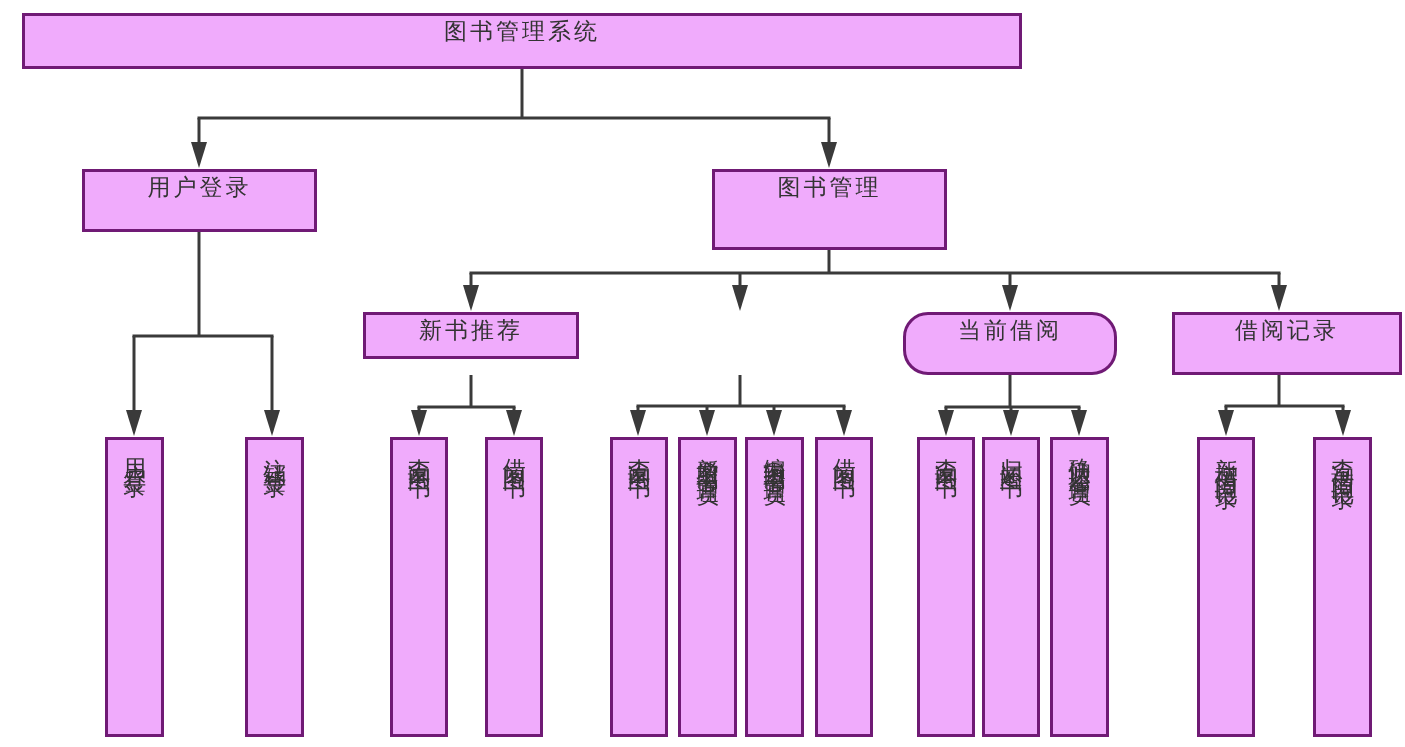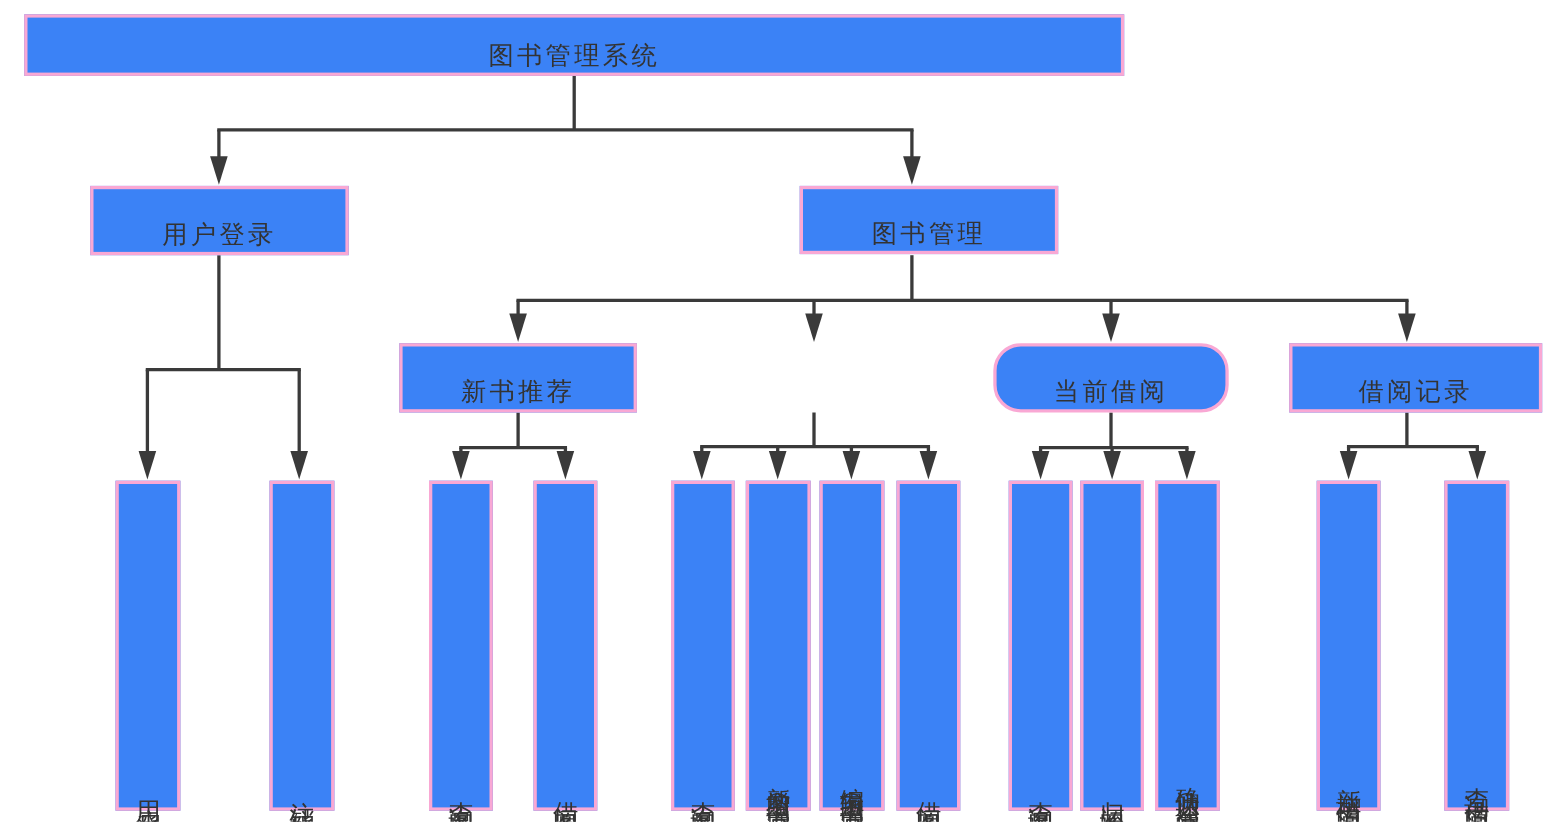--- a/index.html
+++ b/index.html
@@ -19,24 +19,24 @@
   }
   #connectors {
     position: absolute;
     left: 0; top: 0;
     width: 1405px;
     height: 747px;
   }
   .box {
     position: absolute;
     box-sizing: border-box;
-    border: 3px solid #f9a8d4;
-    background: #3b82f6;
+    border: 3px solid #701a75;
+    background: #f0abfc;
     display: flex;
-    align-items: flex-end;
+    align-items: flex-start;
     justify-content: center;
     color: #333333;
   }
   .hbox span {
     font-size: 23px;
     letter-spacing: 3px;
     color: #333333;
     white-space: nowrap;
   }
   .vbox span {
@@ -132,25 +132,25 @@
     <polygon points="1335,410 1351,410 1343,436"></polygon>
   </svg>
 
   <div class="box hbox" style="left:22px; top:13px; width:1000px; height:56px;">
     <span>图书管理系统</span>
   </div>
 
   <div class="box hbox" style="left:82px; top:169px; width:235px; height:63px;">
     <span>用户登录</span>
   </div>
-  <div class="box hbox" style="left:712px; top:169px; width:235px; height:62px;margin-left:15px;">
+  <div class="box hbox" style="left:712px; top:169px; width:235px; height:81px;">
     <span>图书管理</span>
   </div>
 
-  <div class="box hbox" style="left:363px; top:312px; width:216px; height:63px;">
+  <div class="box hbox" style="left:363px; top:312px; width:216px; height:47px;">
     <span>新书推荐</span>
   </div>
   <div class="box hbox" style="left:903px; top:312px; width:214px; height:63px;border-radius:25px;">
     <span>当前借阅</span>
   </div>
   <div class="box hbox" style="left:1172px; top:312px; width:230px; height:63px;">
     <span>借阅记录</span>
   </div>
 
   <div class="box vbox" style="left:105px; top:437px; width:59px; height:300px;">

